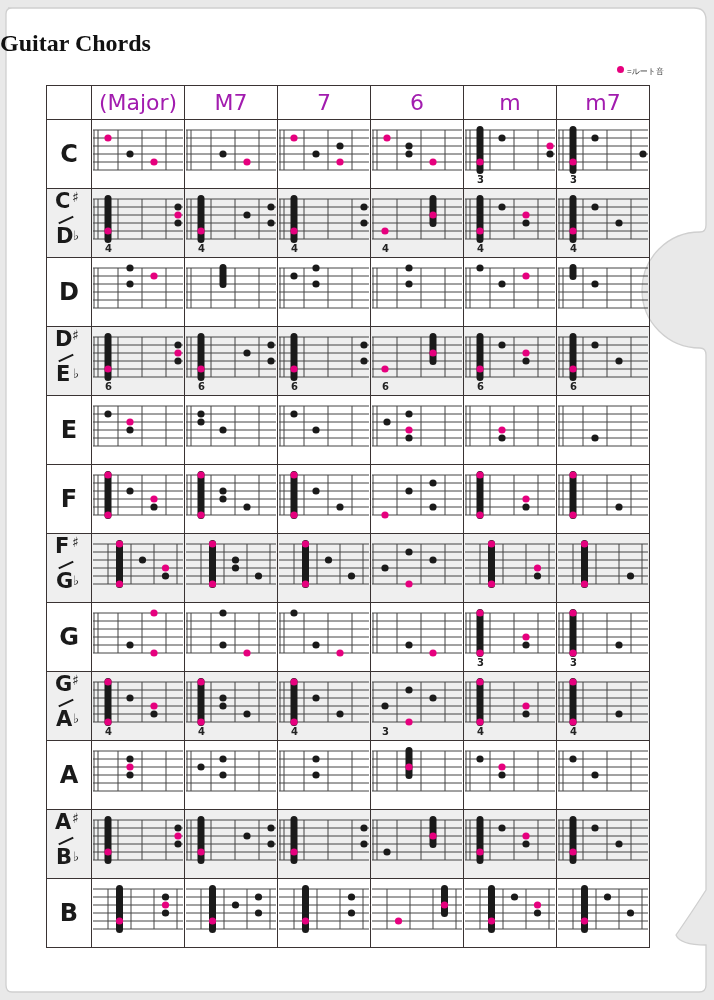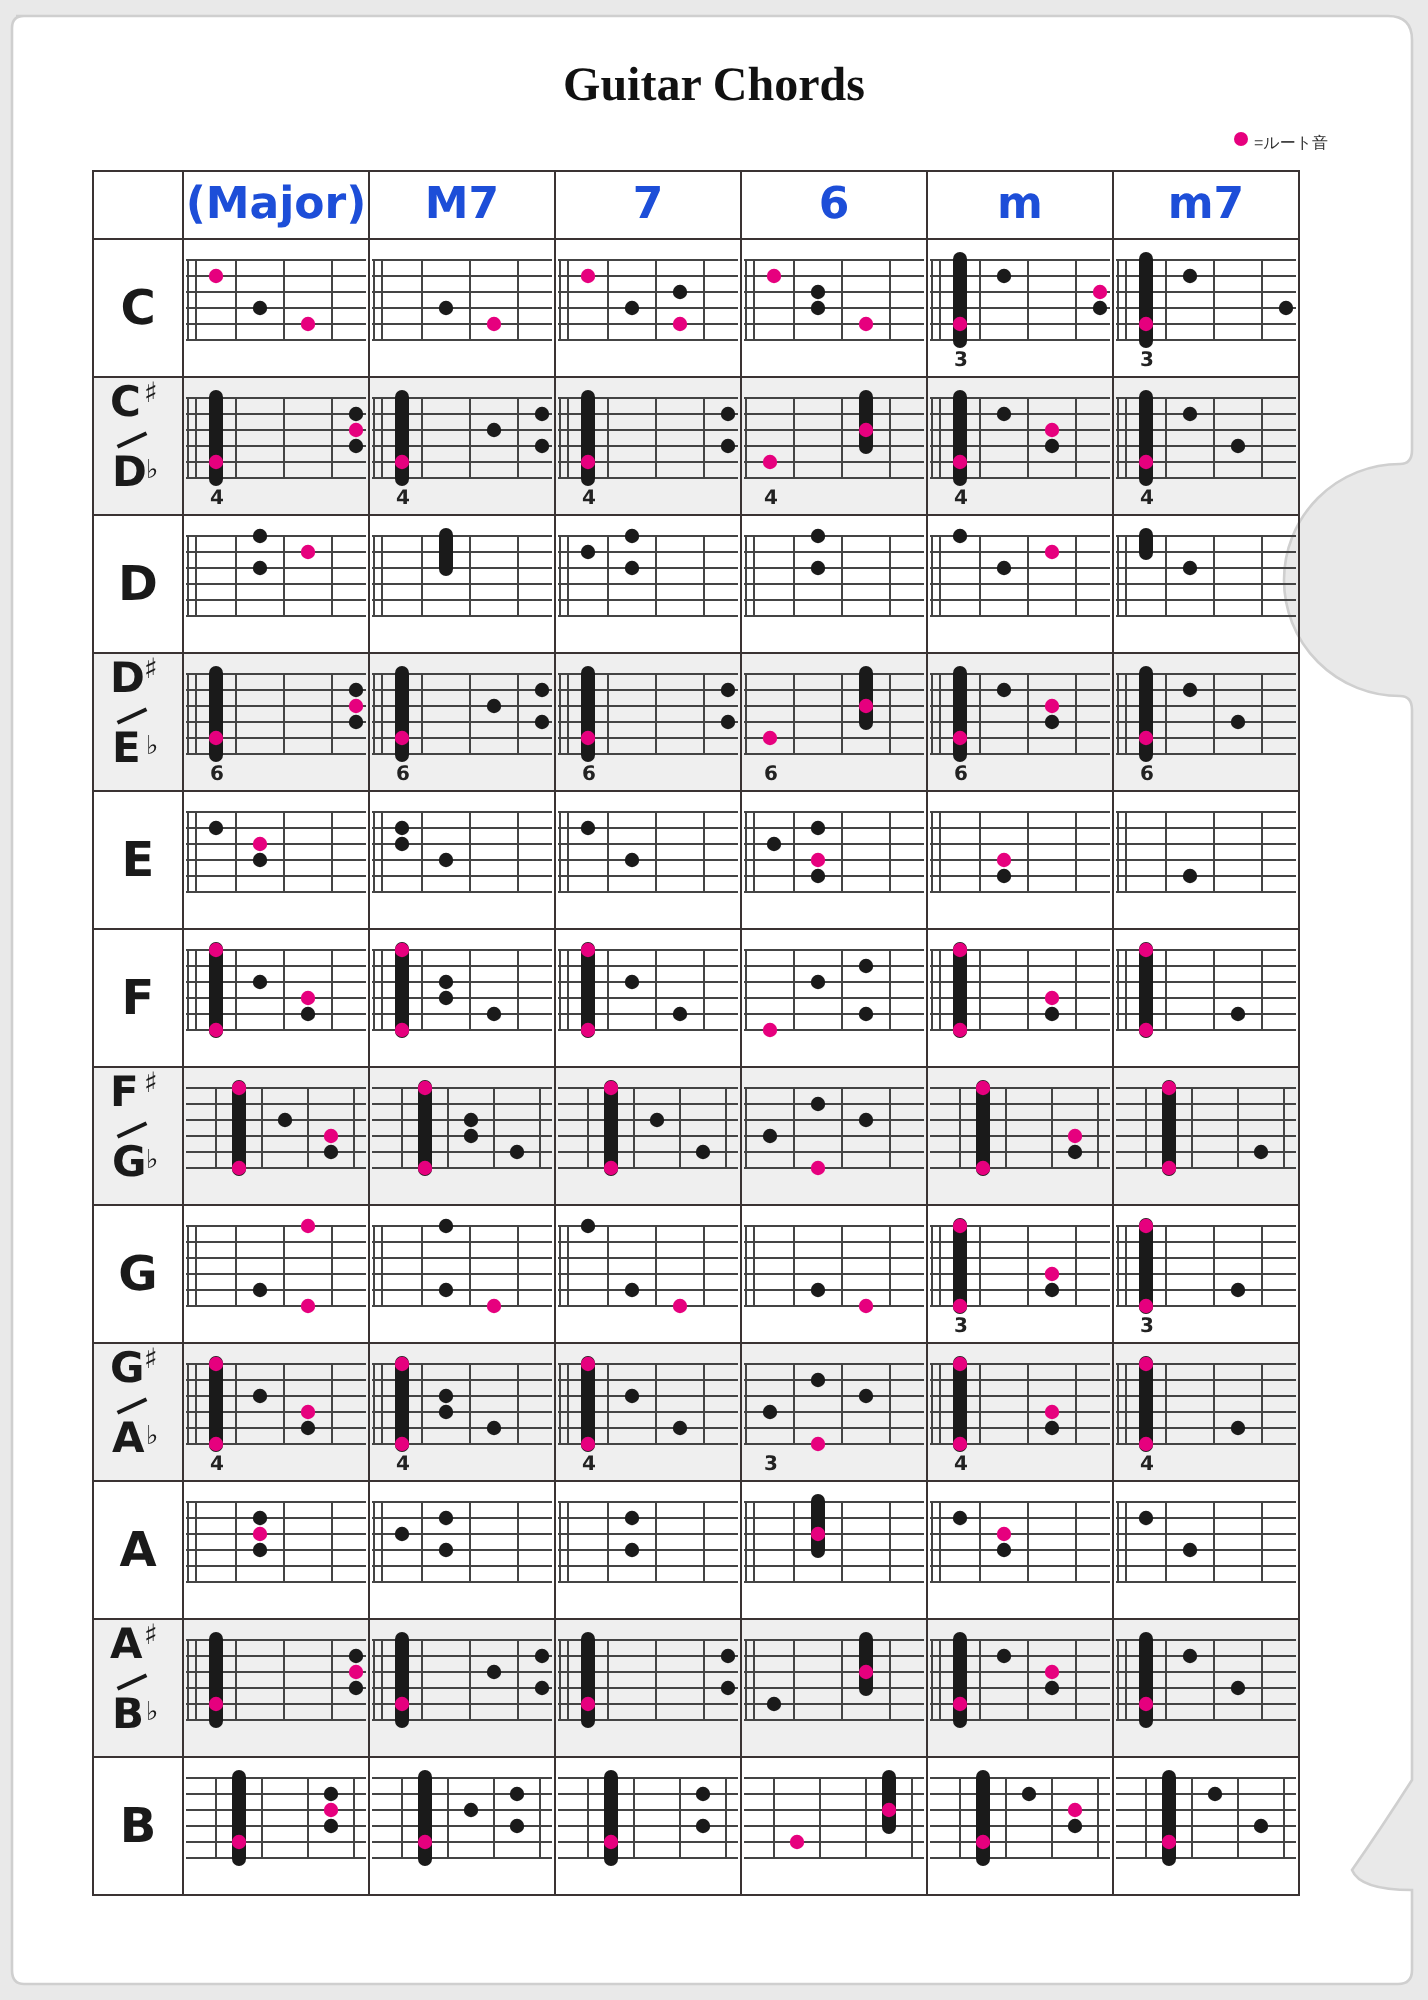--- a/index.html
+++ b/index.html
@@ -1,23 +1,23 @@
 <!DOCTYPE html>
 <html><head>
 <meta charset="utf-8">
 <style>
   html,body{margin:0;padding:0;background:#e9e9e9;}
   body{width:714px;height:1000px;position:relative;overflow:hidden;font-family:"Liberation Sans",sans-serif;}
   .sheet{position:absolute;left:0;top:0;width:714px;height:1000px;}
-  .title{position:absolute;left:0;width:714px;top:30px;text-align:center;font-family:"Liberation Serif",serif;font-weight:bold;font-size:24px;color:#111;}
+  .title{position:absolute;left:0;width:714px;top:30px;font-family:"Liberation Serif",serif;font-weight:bold;font-size:24px;color:#111;}
   .legend{position:absolute;right:50px;top:66px;font-size:8px;color:#333;display:flex;gap:3px;}
   .legend .dot{width:7px;height:7px;border-radius:50%;background:#e6007e;display:inline-block;}
   table.grid{position:absolute;left:46px;top:85px;border-collapse:collapse;table-layout:fixed;}
   table.grid td, table.grid th{border:1.5px solid #3a3333;padding:0;}
-  table.grid th{height:33px;font-weight:bold;font-size:22px;color:#1d4ed8;font-family:"DejaVu Sans",sans-serif;}
+  table.grid th{height:33px;font-weight:normal;font-size:22px;color:#a21caf;font-family:"DejaVu Sans",sans-serif;}
   table.grid td{height:68px;}
   col.c0{width:45px;} col.cx{width:93px;}
   tr.shade td{background:#efefef;}
   .rowlabel{text-align:center;font-weight:bold;font-family:"DejaVu Sans",sans-serif;color:#1a1a1a;}
   .rowlabel .single{font-size:24px;}
   .enh{position:relative;display:inline-block;width:36px;height:60px;}
   .enh .n1{position:absolute;left:4px;top:0;font-size:21px;line-height:21px;}
   .enh .n2{position:absolute;left:5px;top:35px;font-size:21px;line-height:21px;}
   .enh .acc1{position:absolute;left:21px;top:-2px;font-size:14px;font-weight:normal;}
   .enh .acc2{position:absolute;left:22px;top:37px;font-size:13px;font-weight:normal;}

